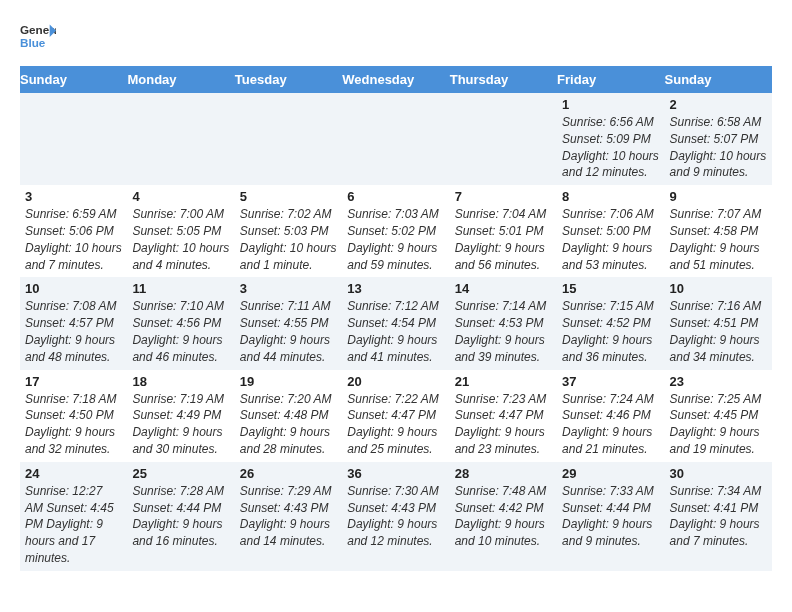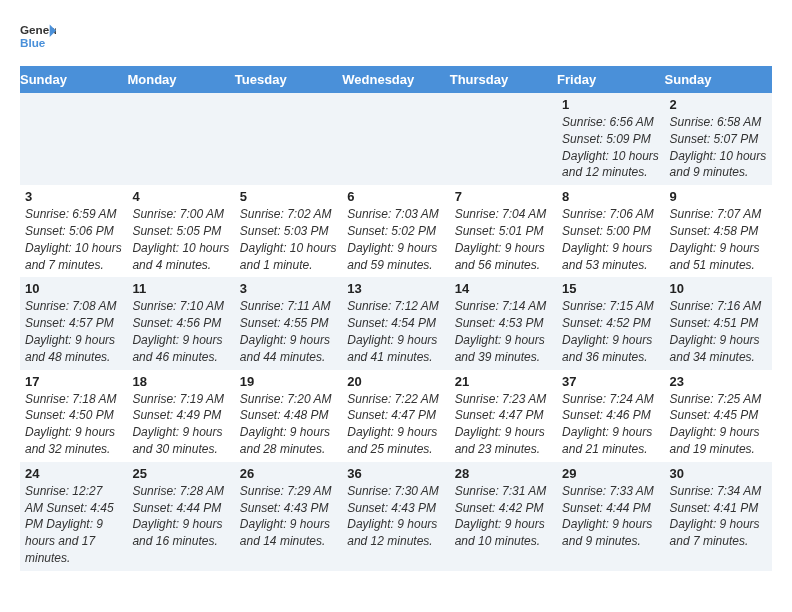--- a/index.html
+++ b/index.html
@@ -282,21 +282,21 @@
 Daylight: 9 hours and 14 minutes.</div>
         </td>
         <td>
           <div class="day-number">36</div>
           <div class="day-info">Sunrise: 7:30 AM
 Sunset: 4:43 PM
 Daylight: 9 hours and 12 minutes.</div>
         </td>
         <td>
           <div class="day-number">28</div>
-          <div class="day-info">Sunrise: 7:31 AM
+          <div class="day-info">Sunrise: 7:48 AM
 Sunset: 4:42 PM
 Daylight: 9 hours and 10 minutes.</div>
         </td>
         <td>
           <div class="day-number">29</div>
           <div class="day-info">Sunrise: 7:33 AM
 Sunset: 4:44 PM
 Daylight: 9 hours and 9 minutes.</div>
         </td>
         <td>

